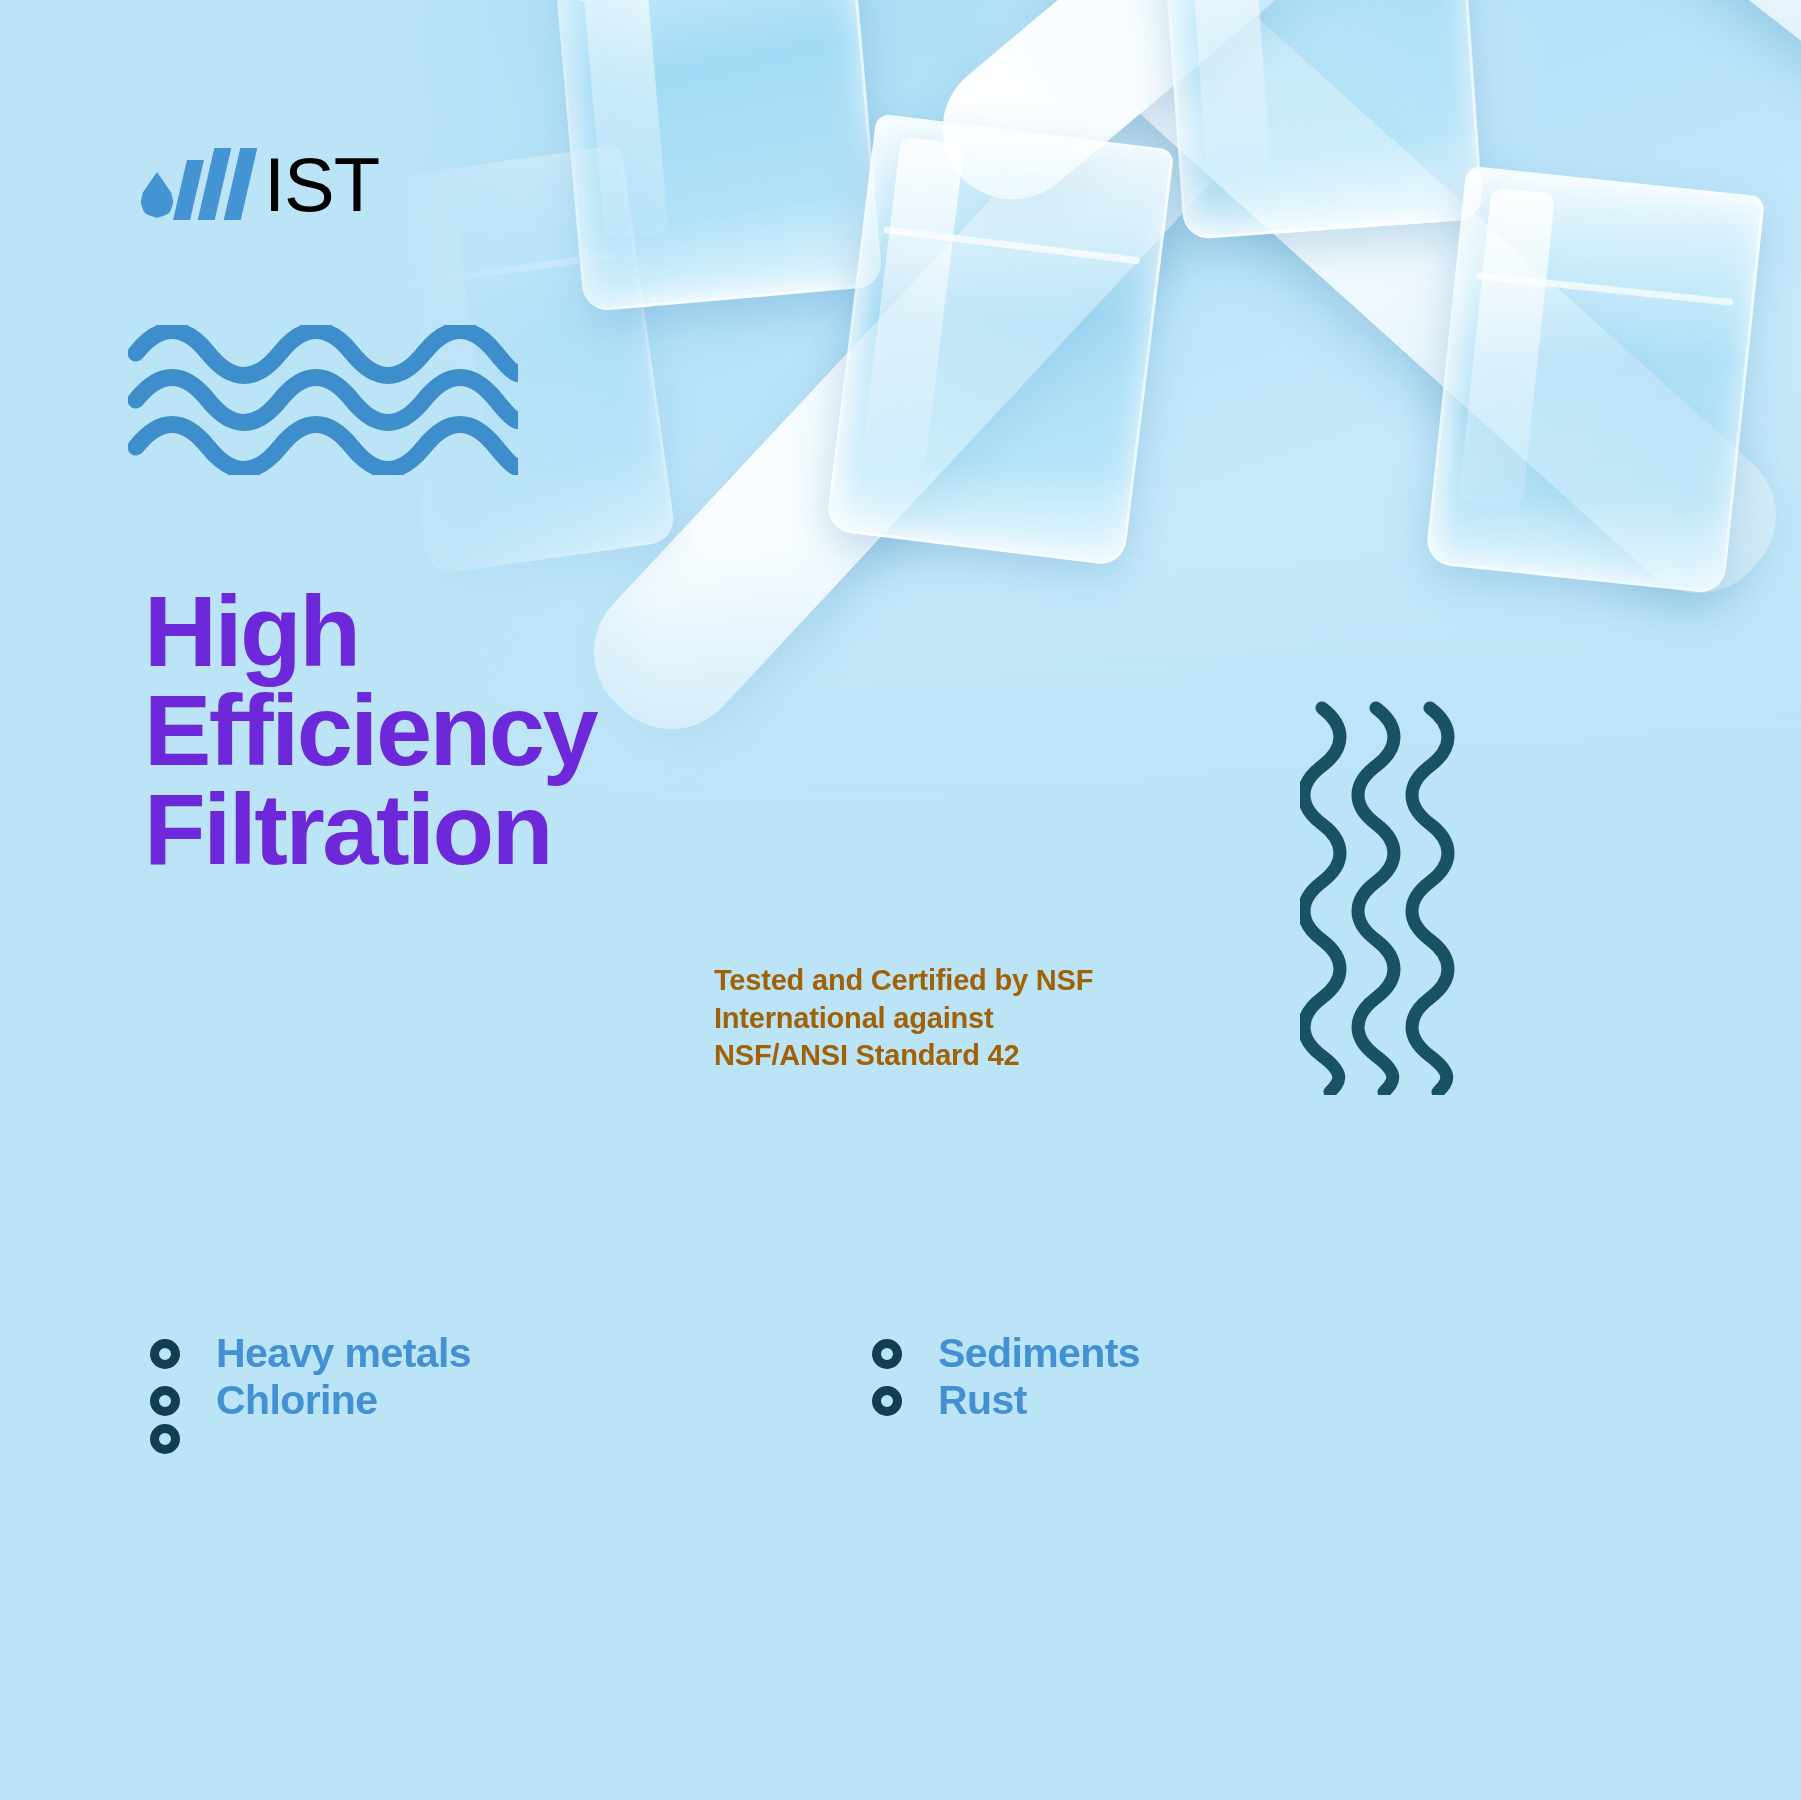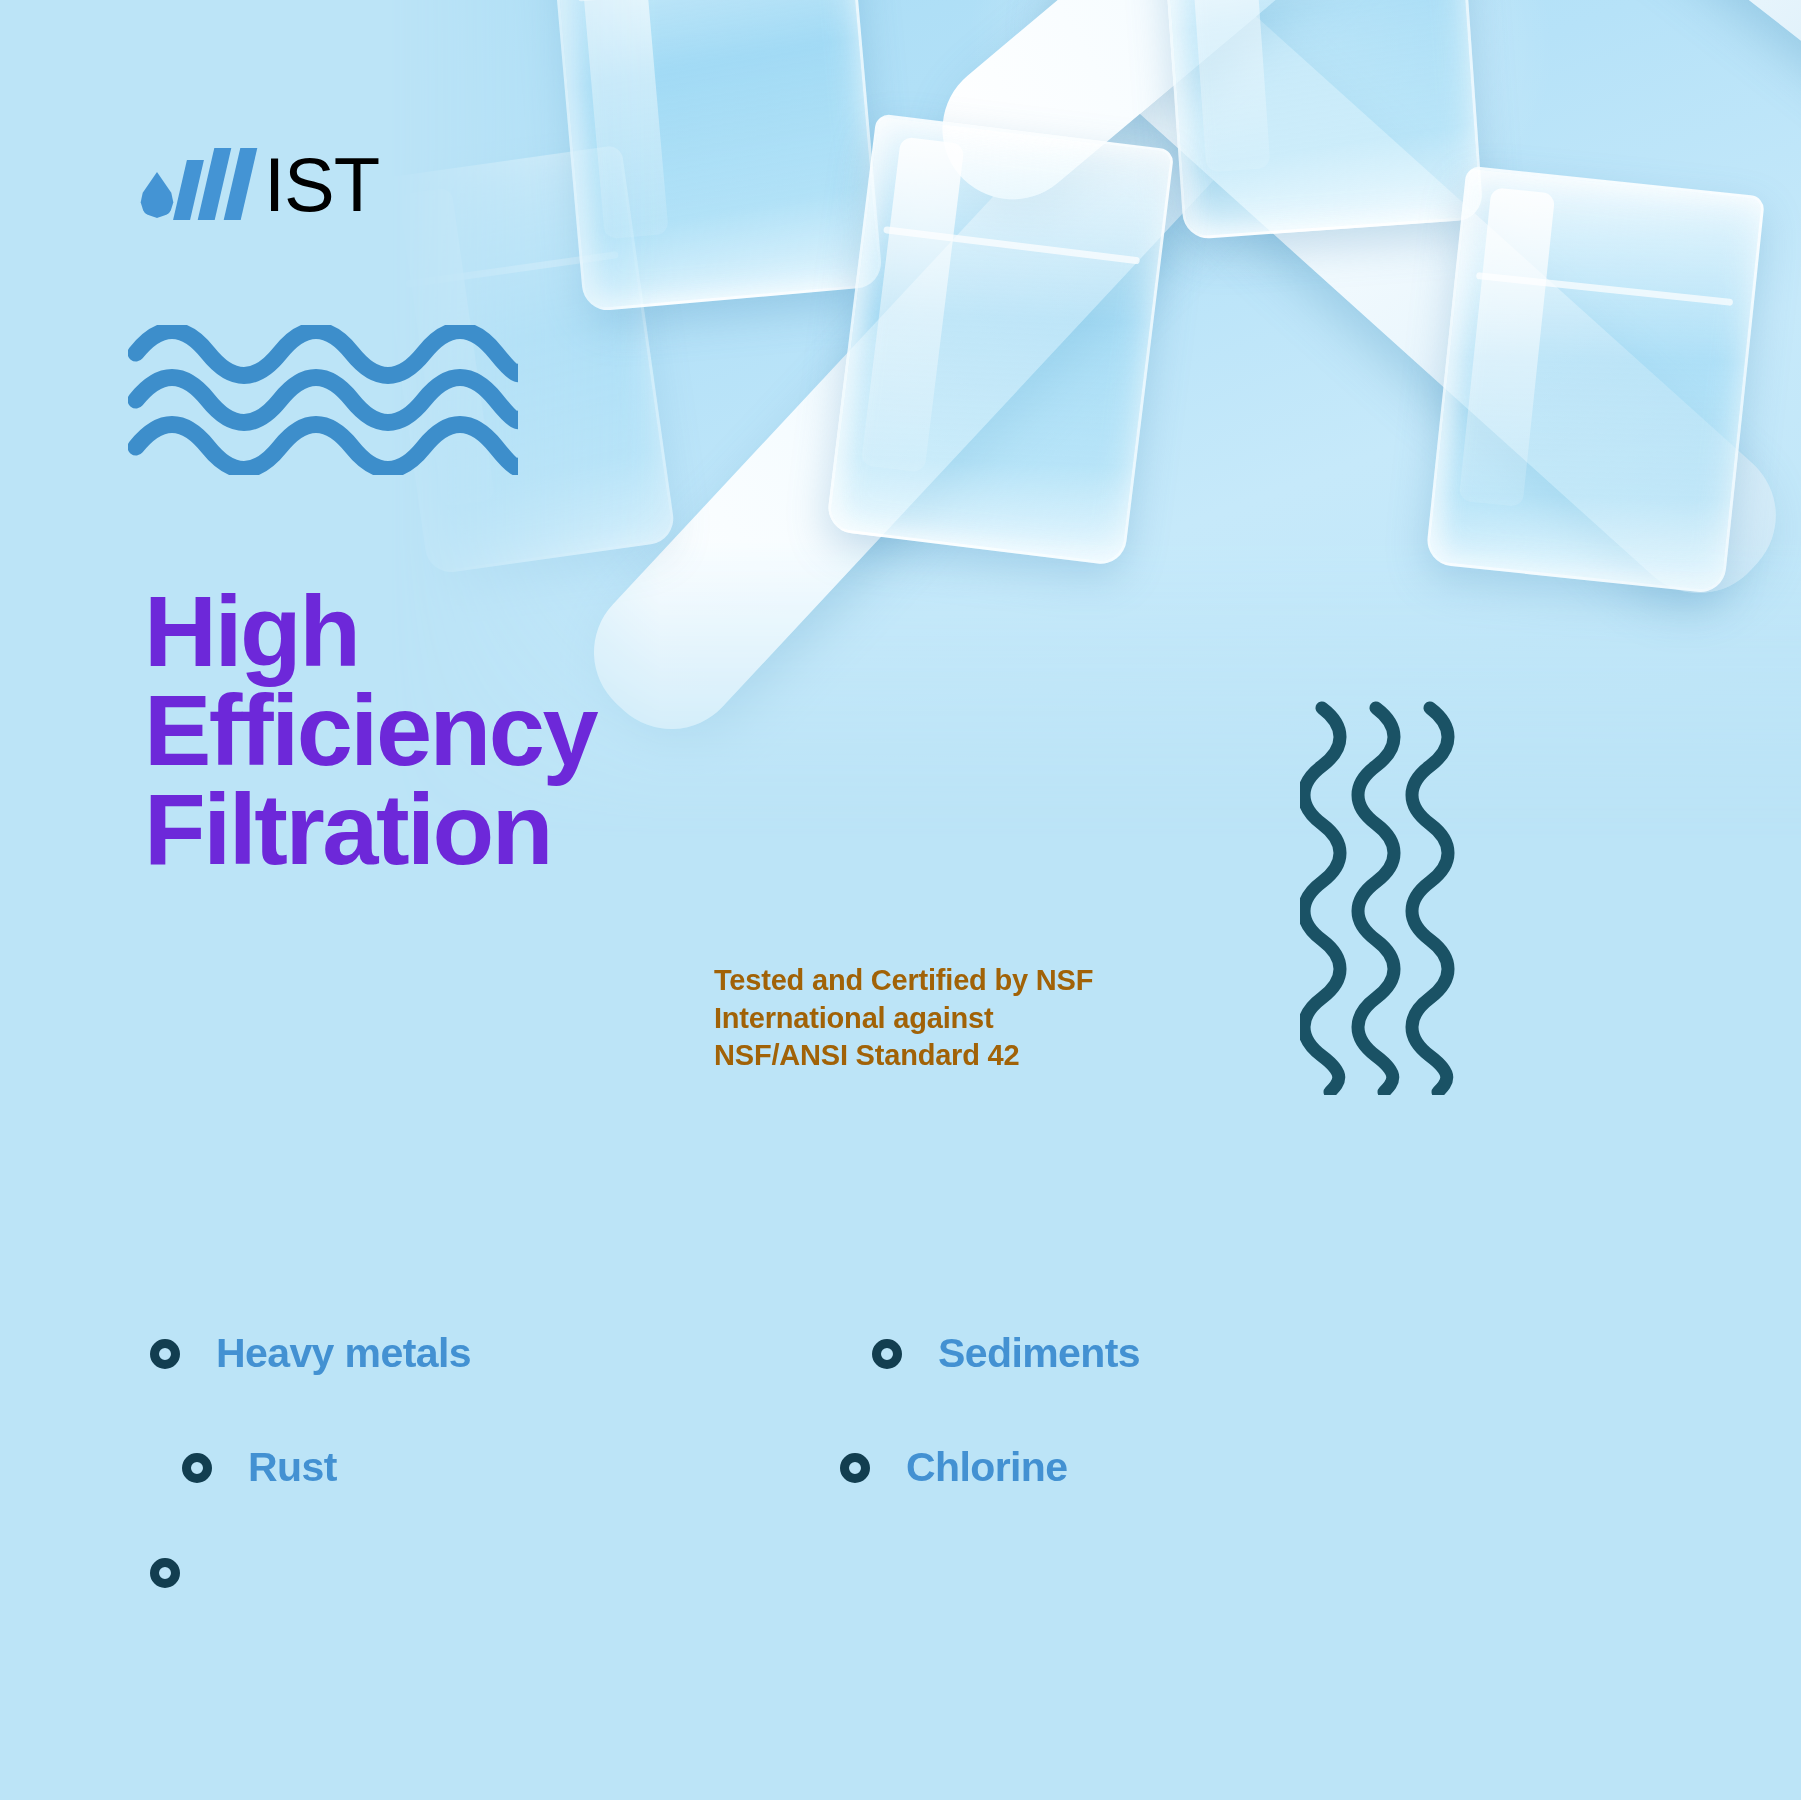--- a/index.html
+++ b/index.html
@@ -141,21 +141,20 @@
     font-size:64px; font-weight:bold; letter-spacing:-1.4px;
     color:#134758;
   }
 
   
   .bullets {
     position:absolute; left:150px; top:1330px;
     width:1300px;
     display:grid;
     grid-template-columns:690px 1fr;
-    row-gap:67px;
   }
   .bullet { display:flex; align-items:center; }
   .ring {
     flex:0 0 auto;
     width:30px; height:30px;
     border:9px solid #123e50;
     border-radius:50%;
     margin-right:36px;
   }
   .bullet .lbl {
@@ -221,28 +220,28 @@
 
     <div class="bullet col1">
       <span class="ring"></span>
       <span class="lbl">Heavy metals</span>
     </div>
     <div class="bullet col2">
       <span class="ring"></span>
       <span class="lbl">Sediments</span>
     </div>
 
+    <div class="bullet col1">
+      <span class="ring"></span>
+      <span class="lbl">Chlorine</span>
+    </div>
     <div class="bullet col2">
       <span class="ring"></span>
       <span class="lbl">Rust</span>
     </div>
+
     <div class="bullet col1">
       <span class="ring"></span>
-      <span class="lbl">Chlorine</span>
-    </div>
-
-    <div class="bullet col1">
-      <span class="ring"></span>
     </div>
 
   </div>
 
 </div>
 
 </body></html>

